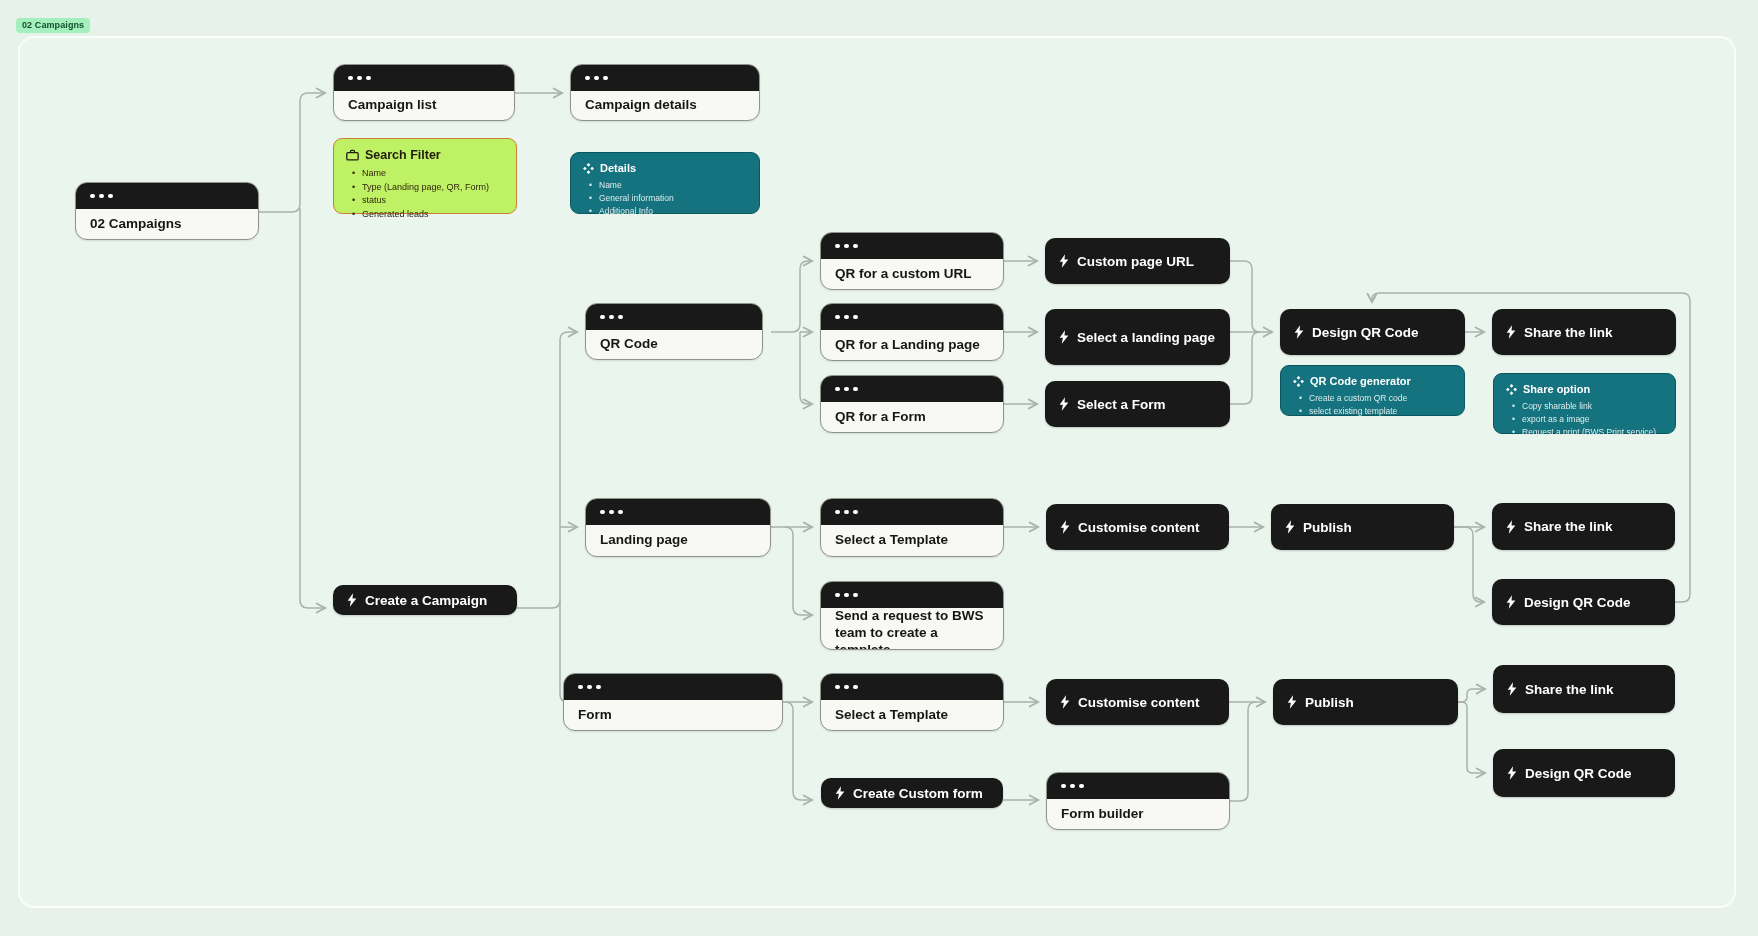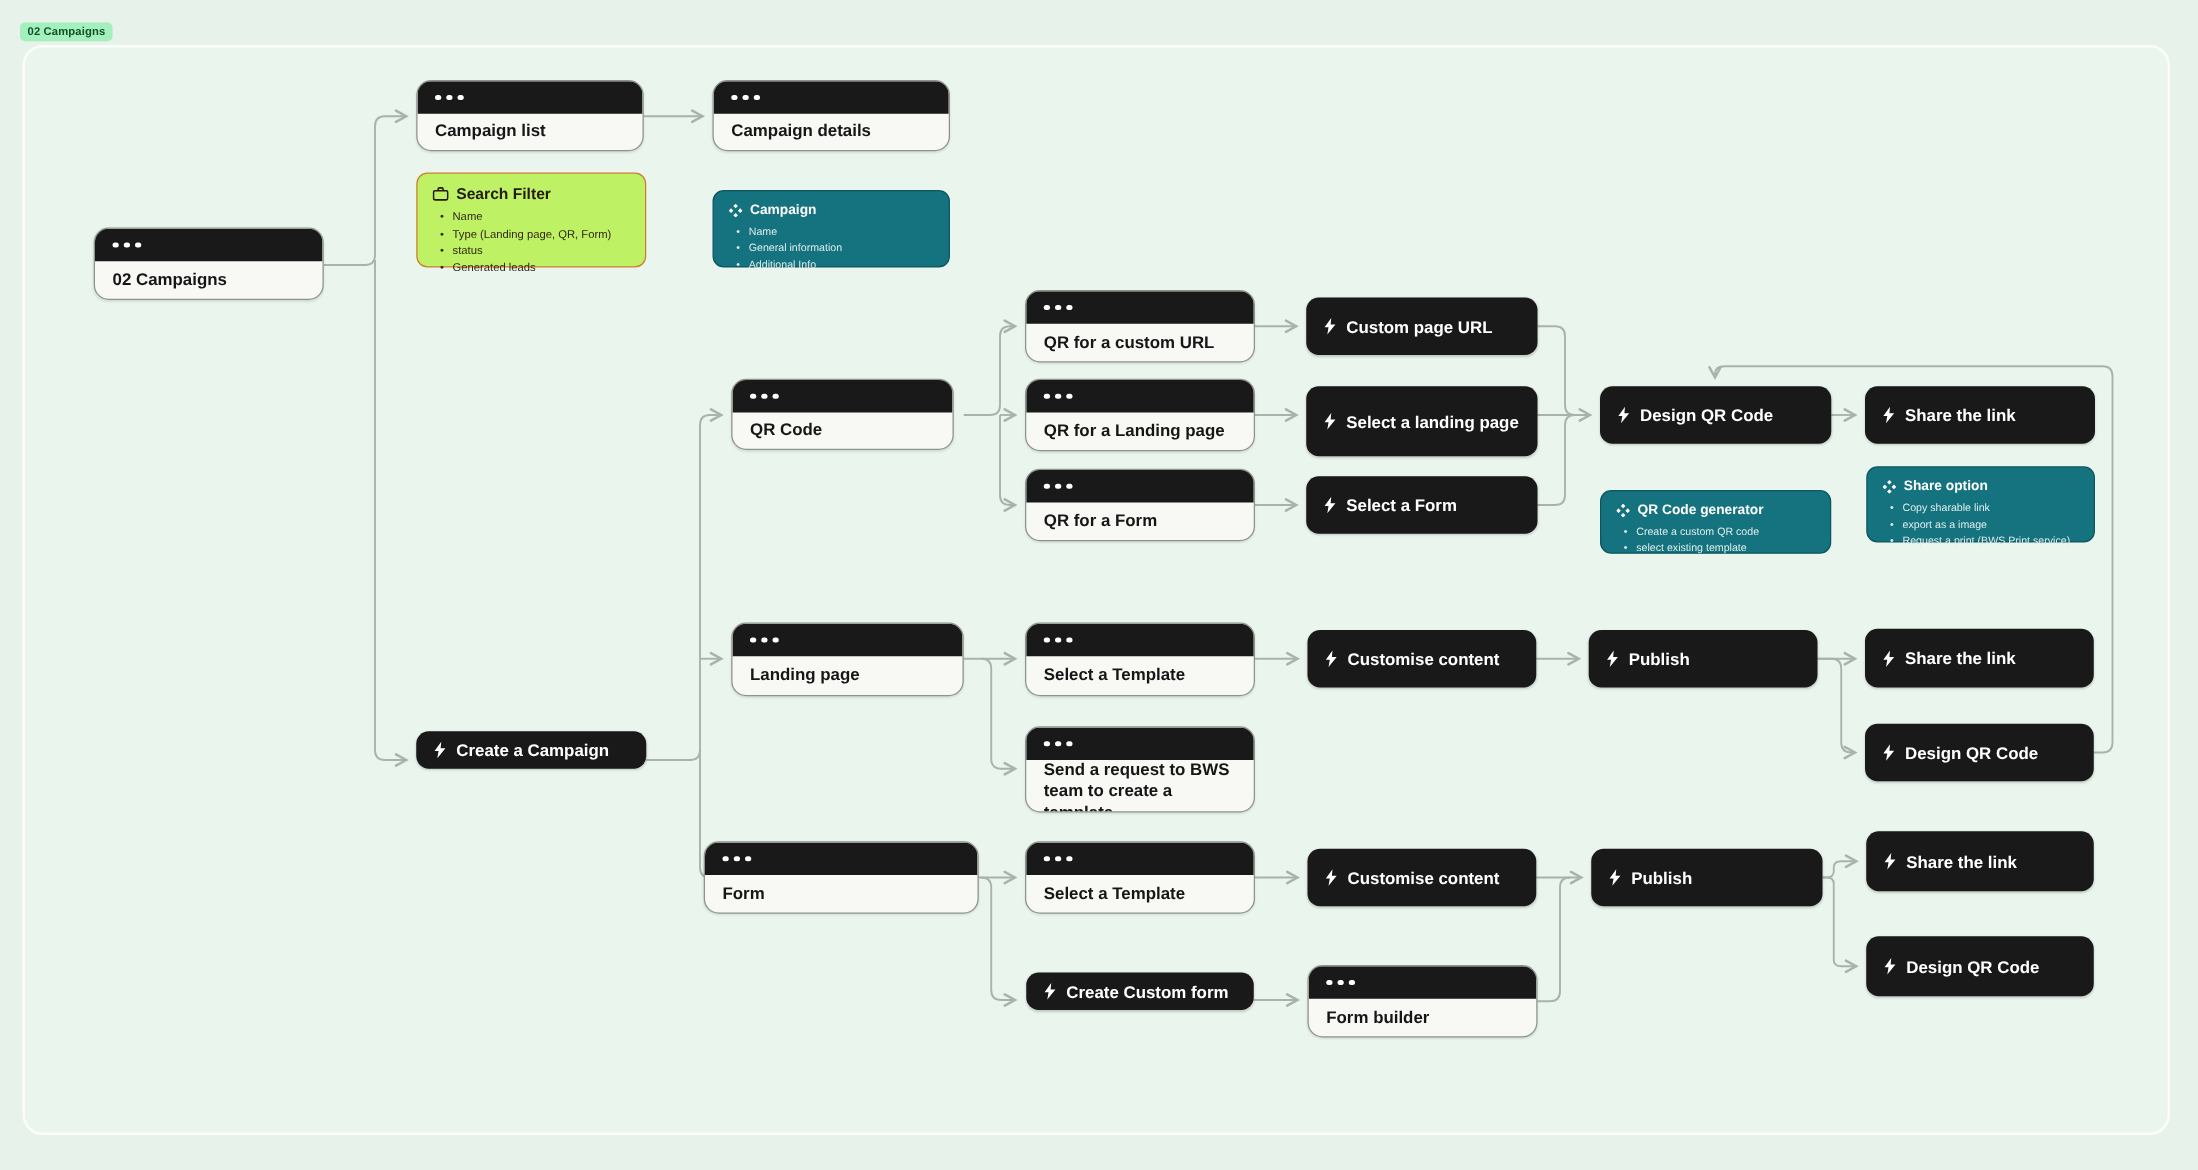--- a/index.html
+++ b/index.html
@@ -321,30 +321,30 @@
       <li>status</li>
       <li>Generated leads</li>
     </ul>
   </div>
 
   <div class="node card card-teal" style="left:570px;top:152px;width:190px;height:62px;">
     <div class="card-title">
       <svg width="11" height="11" viewBox="0 0 12 12">
           <path d="M6 0L8 2 6 4 4 2Z M2 4L4 6 2 8 0 6Z M10 4L12 6 10 8 8 6Z M6 8L8 10 6 12 4 10Z" fill="#fff"></path>
         </svg>
-      <span>Campaign</span>
+      <span>Details</span>
     </div>
     <ul>
       <li>Name</li>
       <li>General information</li>
       <li>Additional Info</li>
     </ul>
   </div>
 
-  <div class="node card card-teal" style="left:1280px;top:392px;width:185px;height:51px;">
+  <div class="node card card-teal" style="left:1280px;top:365px;width:185px;height:51px;">
     <div class="card-title">
       <svg width="11" height="11" viewBox="0 0 12 12">
           <path d="M6 0L8 2 6 4 4 2Z M2 4L4 6 2 8 0 6Z M10 4L12 6 10 8 8 6Z M6 8L8 10 6 12 4 10Z" fill="#fff"></path>
         </svg>
       <span>QR Code generator</span>
     </div>
     <ul>
       <li>Create a custom QR code</li>
       <li>select existing template</li>
     </ul>

